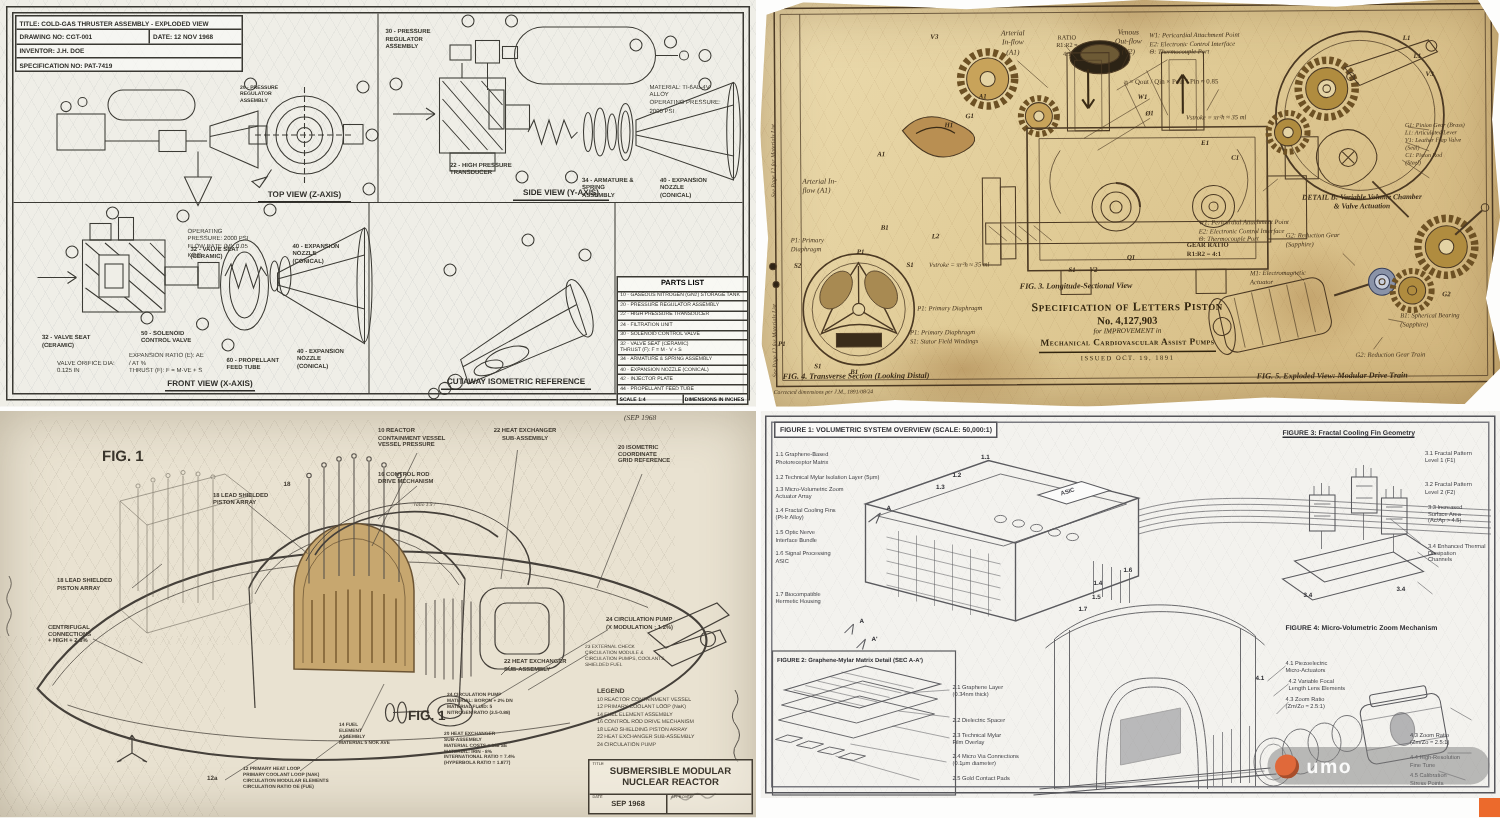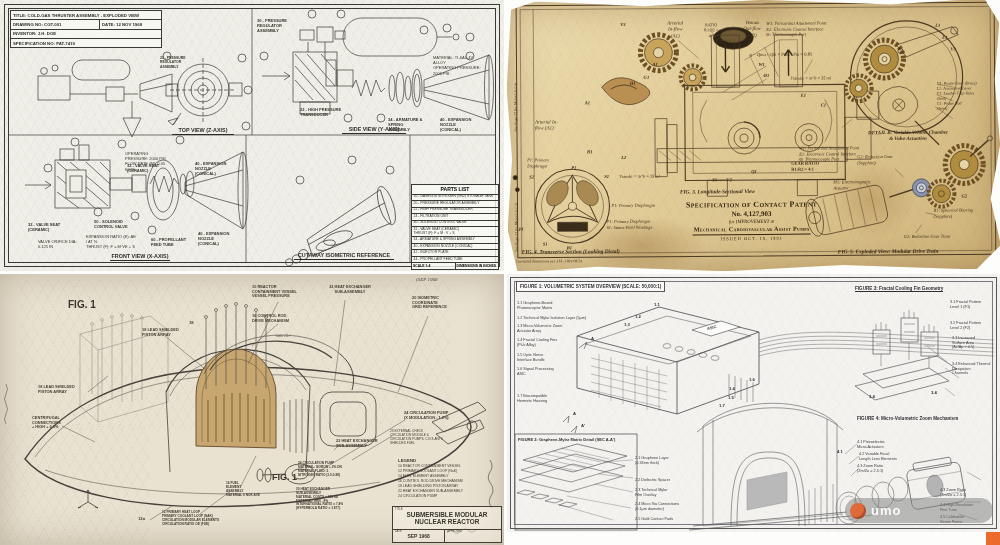--- a/index.html
+++ b/index.html
@@ -425,21 +425,21 @@
 (Sapphire)</span>
       <span class="lbl" style="left:396px;top:235px;width:58px;">G2: Reduction Gear Train</span>
 
       <span class="cap" style="position:absolute;left:148px;top:188px;width:124px;text-align:center;">FIG. 3. Longitude-Sectional View</span>
       <span class="cap" style="position:absolute;left:14px;top:247px;width:160px;">FIG. 4. Transverse Section (Looking Distal)</span>
       <span class="cap" style="position:absolute;left:330px;top:249px;width:140px;">FIG. 5. Exploded View: Modular Drive Train</span>
       <span class="cap" style="position:absolute;left:326px;top:131px;width:150px;text-align:center;white-space:pre-line;font-size:5px;">DETAIL B: Variable Volume Chamber
 &amp; Valve Actuation</span>
 
       <div class="spec">
-        <div class="s-a">Specification of Contact Patent</div>
+        <div class="s-a">Specification of Letters Piston</div>
         <div class="s-b">No. 4,127,903</div>
         <div class="s-c">for IMPROVEMENT in</div>
         <div class="s-d">Mechanical Cardiovascular Assist Pumps</div>
         <div class="s-e">ISSUED OCT. 19, 1891</div>
       </div>
       <span class="lbl" style="left:8px;top:258px;width:130px;font-size:3.8px;">Corrected dimensions per J.M., 1891/08/24</span>
 
       <span class="mark" style="left:114px;top:22px;">V3</span>
       <span class="mark" style="left:146px;top:62px;">A1</span>
       <span class="mark" style="left:137px;top:75px;">G1</span>

